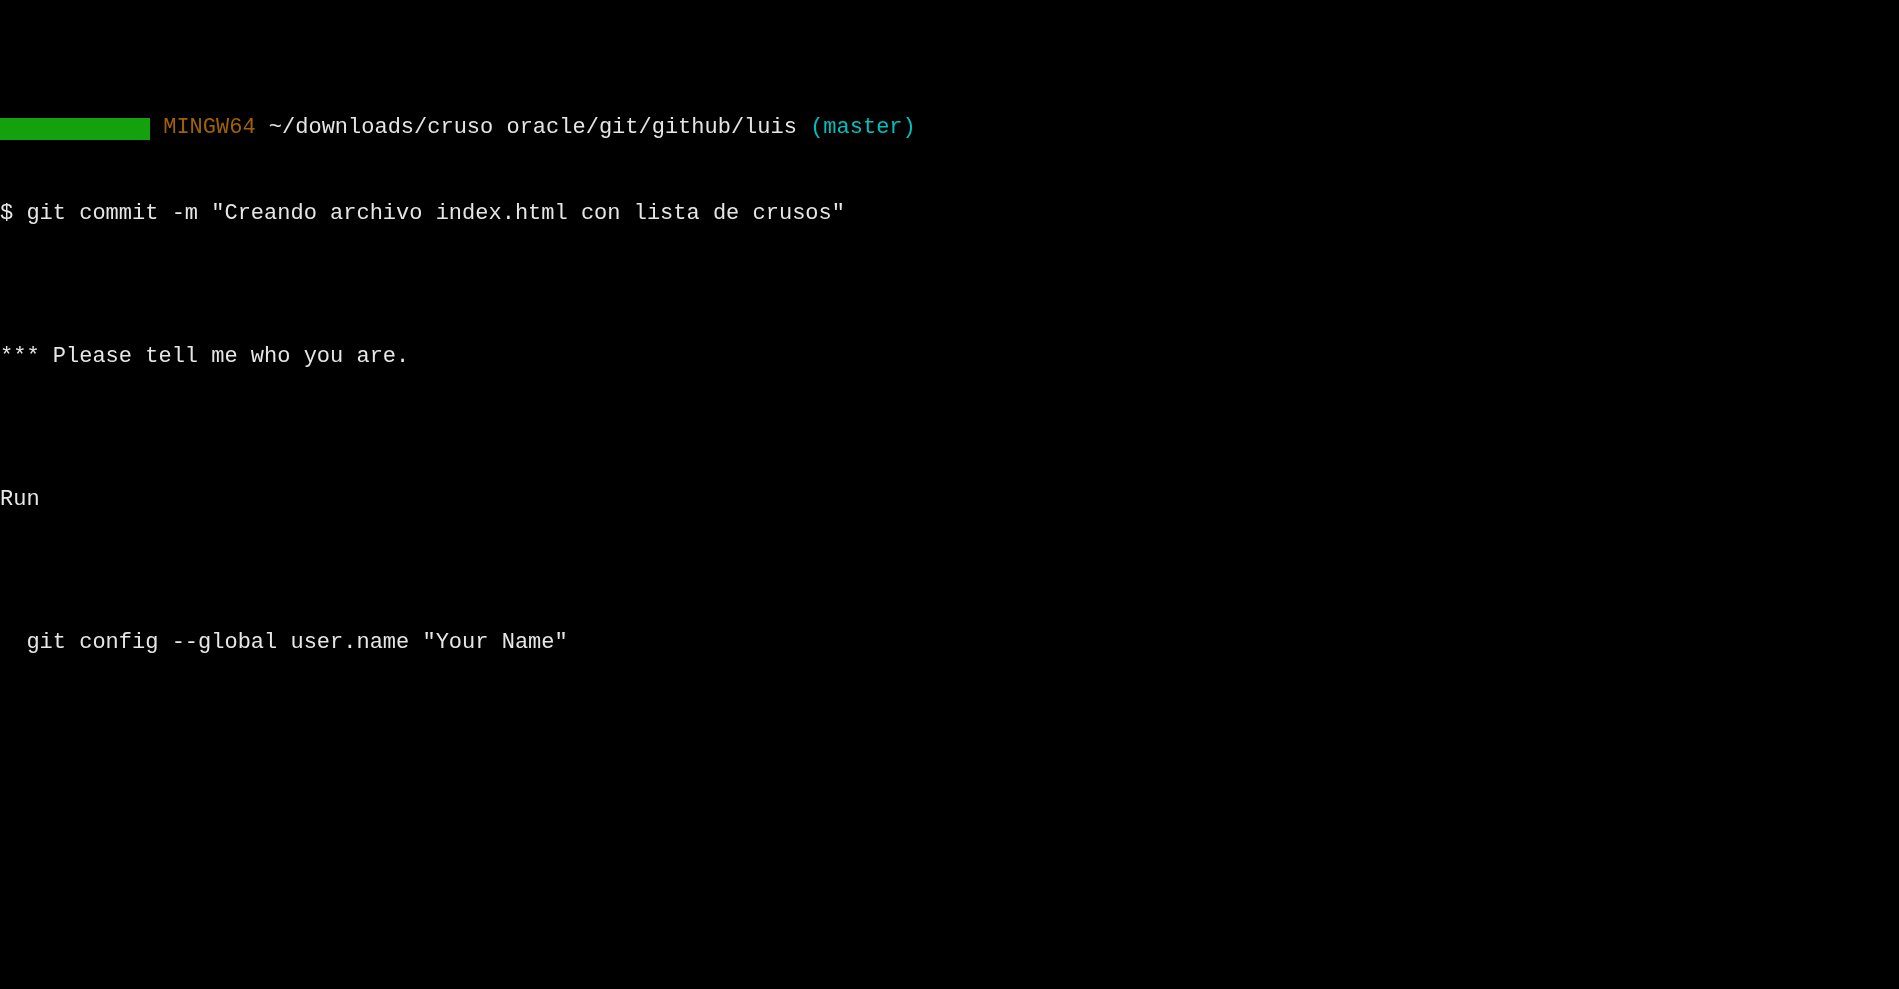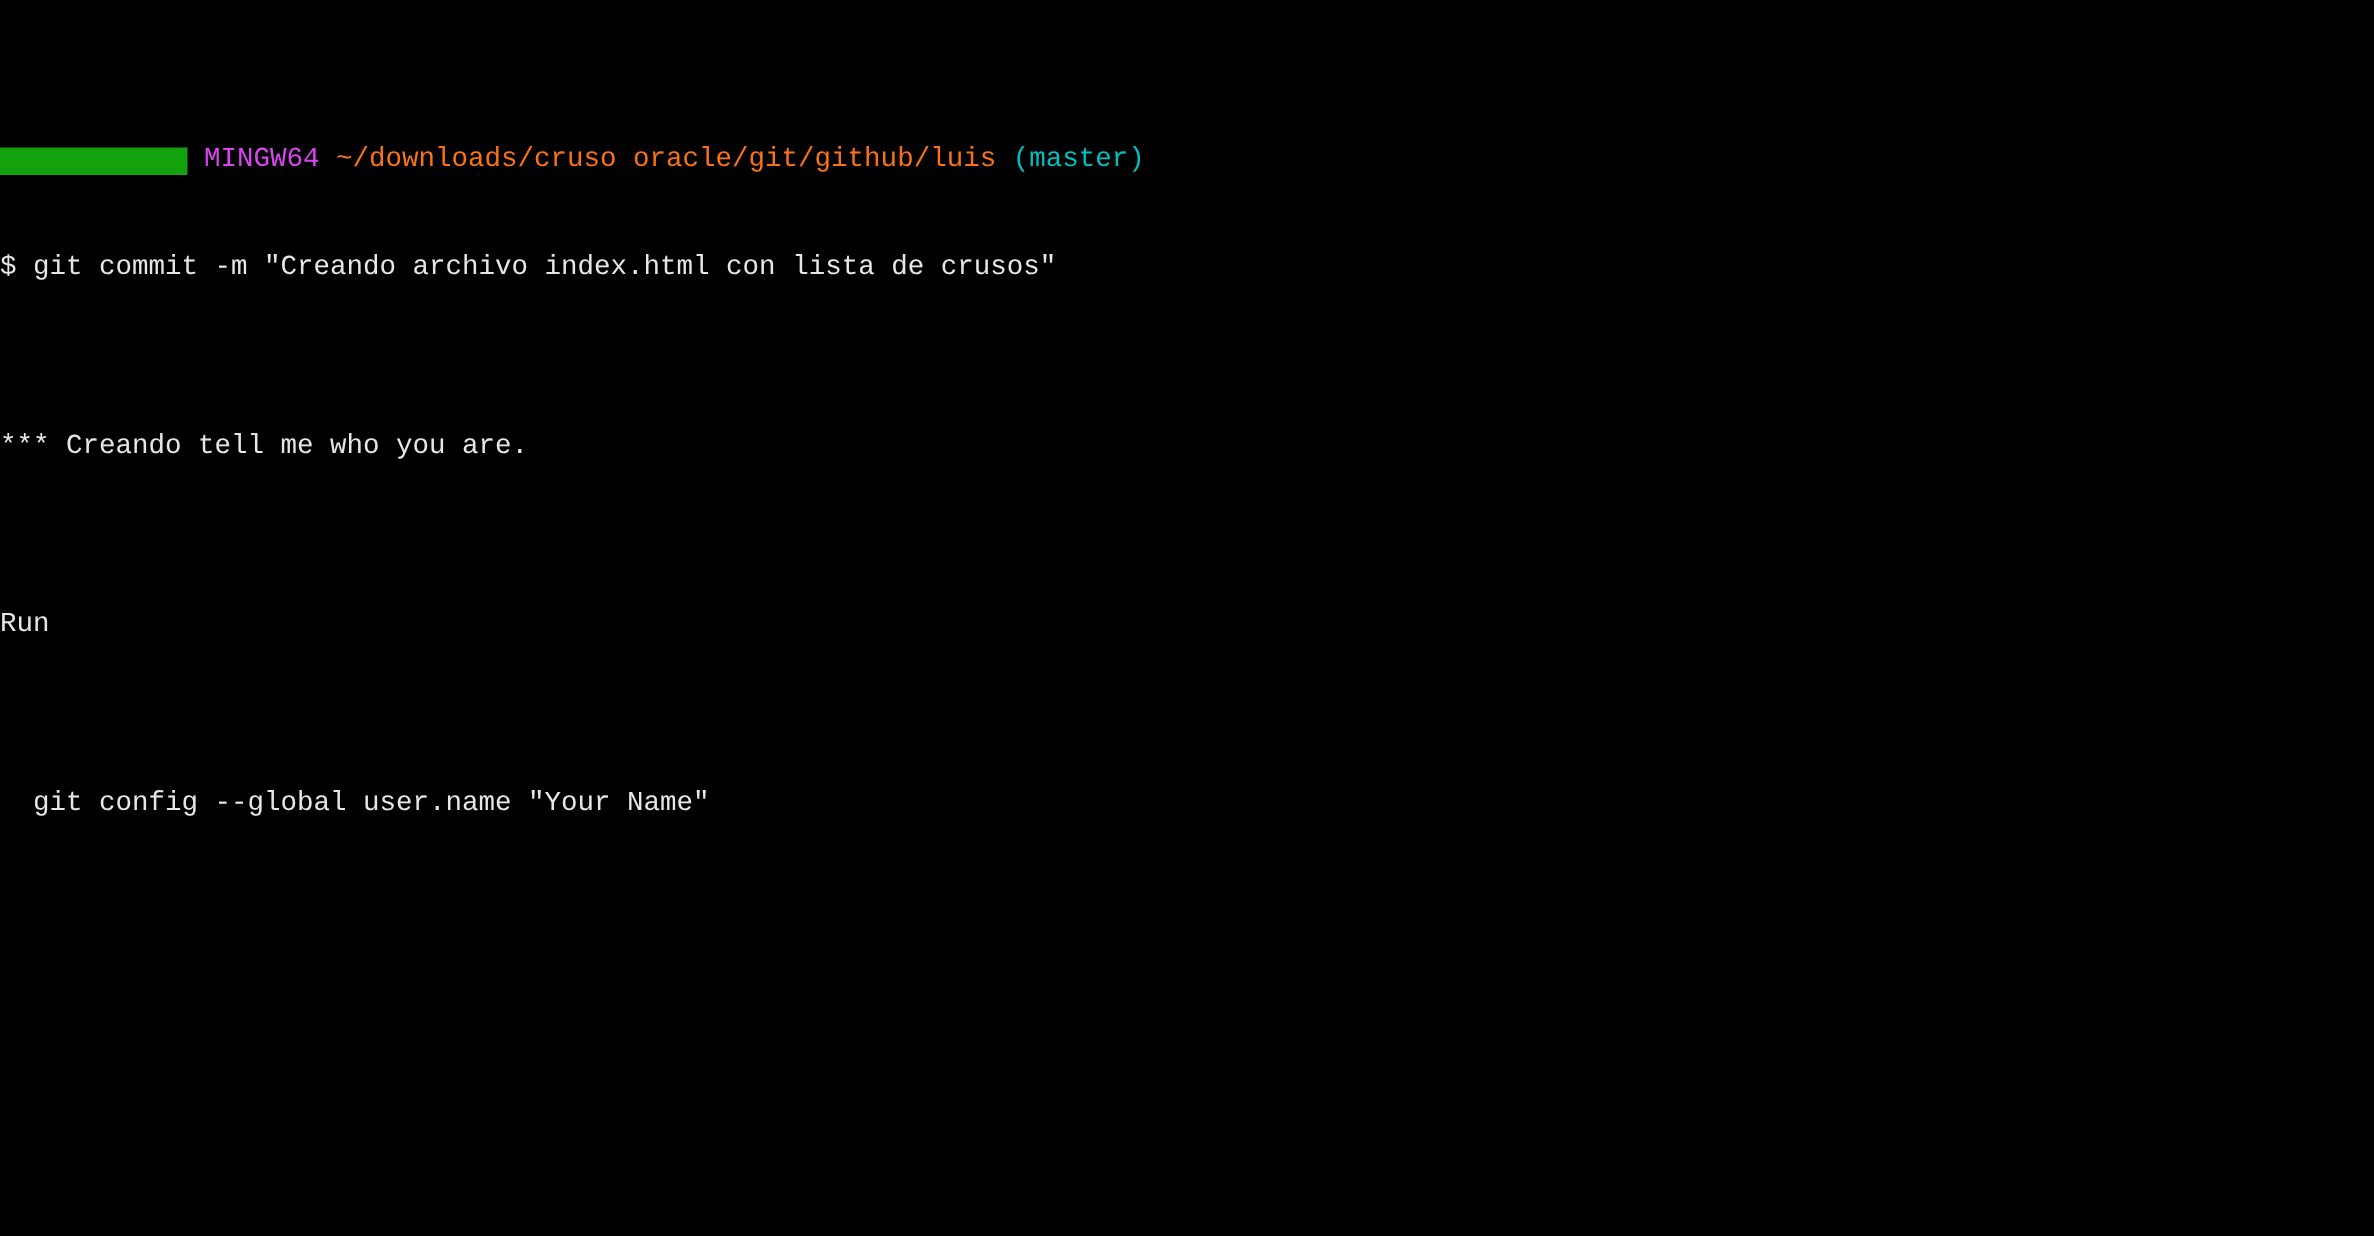--- a/index.html
+++ b/index.html
@@ -23,46 +23,46 @@
     white-space: pre;
   }
   .user-redact {
     display: inline-block;
     background: #13a10e;
     width: 150px;
     height: 1em;
     vertical-align: text-bottom;
   }
   .mingw {
-    color: #d946ef;
+    color: #a16207;
     font-family: Liberation Mono, monospace;
   }
   .path {
-    color: #f97316;
+    color: #e5e5e5;
   }
   .branch {
     color: #00bfbf;
   }
   .prompt-dollar {
     color: #e6e6e6;
   }
   .cmd {
     color: #e6e6e6;
   }
 </style>
 </head>
 <body>
 
 <div class="terminal">
 
   
   <span class="line"><span class="user-redact"></span> <span class="mingw">MINGW64</span> <span class="path">~/downloads/cruso oracle/git/github/luis</span> <span class="branch">(master)</span></span>
   <span class="line"><span class="prompt-dollar">$</span><span class="cmd"> git commit -m "Creando archivo index.html con lista de crusos"</span></span>
   <span class="line"></span>
-  <span class="line">*** Creando tell me who you are.</span>
+  <span class="line">*** Please tell me who you are.</span>
   <span class="line"></span>
   <span class="line">Run</span>
   <span class="line"></span>
   <span class="line">  git config --global user.name "Your Name"</span>
   <span class="line"></span>
   
   <span class="line"></span>
   
   
 

